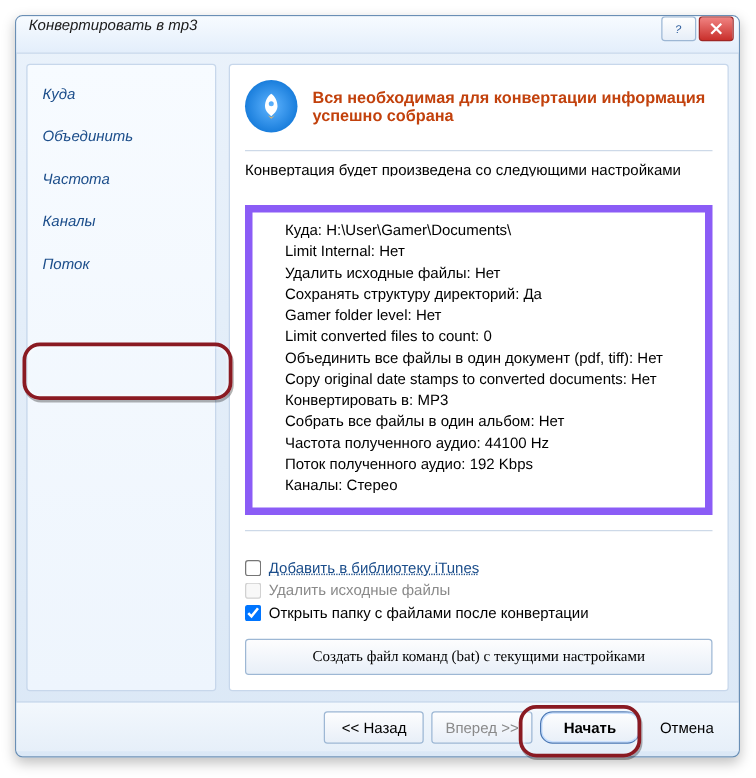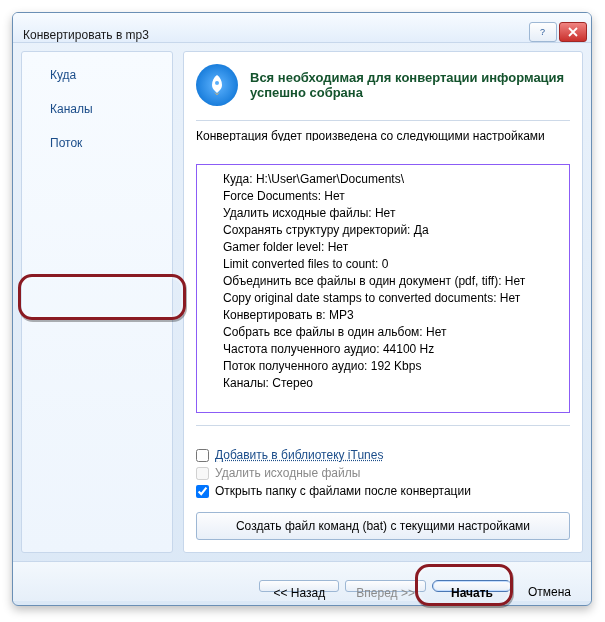--- a/index.html
+++ b/index.html
@@ -18,24 +18,25 @@
     width: 580px; height: 594px;
     border: 1px solid #6a8fb5;
     border-radius: 6px;
     box-shadow: 0 4px 10px rgba(0,0,0,.25);
     background: linear-gradient(#eaf2fb, #dbe8f6);
     overflow: hidden;
   }
   .titlebar {
     height: 30px;
     display: flex;
-    align-items: flex-end;
+    align-items: flex-start;
     padding: 0 4px 0 10px;
     background: linear-gradient(#f7fbff, #e3eefb);
     border-bottom: 1px solid #c7d7eb;
+    font-style: italic;
   }
   .titlebar .title { flex: 1; color: #1a1a1a; font-size: 12px; }
   .tbtn {
     width: 28px; height: 20px;
     margin-left: 2px;
     border: 1px solid #9db7d4;
     border-radius: 3px;
     background: linear-gradient(#fefefe, #e6eef8);
     display: flex; align-items: center; justify-content: center;
     cursor: pointer;
@@ -48,25 +49,26 @@
     height: 518px;
   }
   .sidebar {
     width: 152px;
     background: linear-gradient(#f7fbff, #eef5fd);
     border: 1px solid #c7d7eb;
     border-radius: 3px;
     padding: 6px 0;
   }
   .sidebar .item {
-    padding: 10px 28px;
+    padding: 10px 12px;
     color: #1b4d8a;
     cursor: pointer;
     white-space: nowrap;
     overflow: hidden;
+    font-style: italic;
   }
   .sidebar .item.selected {
     background: linear-gradient(#ffd679, #f6a728);
     color: #000;
     font-weight: bold;
     border-top: 1px solid #e08f00;
     border-bottom: 1px solid #e08f00;
     position: relative;
   }
   .main {
@@ -86,25 +88,25 @@
     padding-bottom: 10px;
   }
   .rocket {
     width: 42px; height: 42px;
     border-radius: 50%;
     background: radial-gradient(#5fb4ff, #1a7edc 70%);
     display: flex; align-items: center; justify-content: center;
     flex-shrink: 0;
   }
   .rocket svg { width: 24px; height: 24px; }
-  .header-text { font-weight: bold; font-size: 13px; color: #14532d; }
+  .header-text { font-weight: bold; font-size: 13px; color: #c2410c; }
   .hr { height: 1px; background: #cdd9e8; margin: 4px 0 8px; }
   .subhead { color: #000; margin-bottom: 23px; white-space: nowrap; overflow: hidden; }
   .settings-box {
-    border: 1px solid #8b5cf6;
+    border: 6px solid #8b5cf6;
     padding: 6px 4px 6px 8px;
     height: 284px;
     overflow: auto;
     position: relative;
   }
   .settings-box ul { margin: 0; padding-left: 18px; }
   .settings-box li { color: #000; line-height: 17px; white-space: nowrap; overflow: hidden; }
   .checks { margin-top: 12px; margin-bottom: 12px; }
   .chk-row {
     display: flex; align-items: center; gap: 6px; padding: 2px 0;
@@ -113,28 +115,29 @@
   .chk-row.disabled { color: #8a8a8a; }
   .chk-row a { color: #1b4d8a; text-decoration: underline dotted; }
   input[type=checkbox] { width: 13px; height: 13px; margin:0; }
   .bat-btn {
     width: 100%;
     padding: 6px;
     border: 1px solid #9db7d4;
     border-radius: 3px;
     background: linear-gradient(#fdfdfe, #e8eff8);
     cursor: pointer;
-    font-family: Liberation Sans, sans-serif;
+    font-family: Liberation Serif, serif;
     font-size: 12px;
   }
   .footer {
     height: 40px;
     padding: 18px 10px;
     display: flex;
     justify-content: flex-end;
+    align-items: center;
     gap: 6px;
     border-top: 1px solid #c7d7eb;
     background: linear-gradient(#f3f8fd, #e6eff9);
   }
   .btn {
     min-width: 80px;
     padding: 5px 10px;
     border: 1px solid #9db7d4;
     border-radius: 3px;
     background: linear-gradient(#fdfdfe, #e8eff8);
@@ -168,41 +171,43 @@
     <div class="tbtn close">
       <svg viewBox="0 0 10 10">
           <path d="M1 1 L9 9 M9 1 L1 9" stroke="#fff" stroke-width="1.8"></path>
         </svg>
     </div>
   </div>
 
   <div class="body">
     <div class="sidebar">
       <div class="item">Куда</div>
+      <div class="item">Объединить</div>
+      <div class="item">Частота</div>
       <div class="item">Каналы</div>
       <div class="item">Поток</div>
     </div>
 
     <div class="main">
       <div class="header">
         <div class="rocket">
           <svg viewBox="0 0 24 24">
               <path fill="#fff" d="M12 2c3 2 5 6 5 10 0 2-1 4-2 5l-3 3-3-3c-1-1-2-3-2-5 0-4 2-8 5-10zm0 6a2 2 0 100 4 2 2 0 000-4z"></path>
               <path fill="#ffb74d" d="M9 19l3 3 3-3-3 2z"></path>
             </svg>
         </div>
         <div class="header-text">Вся необходимая для конвертации информация успешно собрана</div>
       </div>
       <div class="hr"></div>
       <div class="subhead">Конвертация будет произведена со следующими настройками</div>
 
       <div class="settings-box">
         <ul>
           <li>Куда: H:\User\Gamer\Documents\</li>
-          <li>Force Documents: Нет</li>
+          <li>Limit Internal: Нет</li>
           <li>Удалить исходные файлы: Нет</li>
           <li>Сохранять структуру директорий: Да</li>
           <li>Gamer folder level: Нет</li>
           <li>Limit converted files to count: 0</li>
           <li>Объединить все файлы в один документ (pdf, tiff): Нет</li>
           <li>Copy original date stamps to converted documents: Нет</li>
           <li>Конвертировать в: MP3</li>
           <li>Собрать все файлы в один альбом: Нет</li>
           <li>Частота полученного аудио: 44100 Hz</li>
           <li>Поток полученного аудио: 192 Kbps</li>

